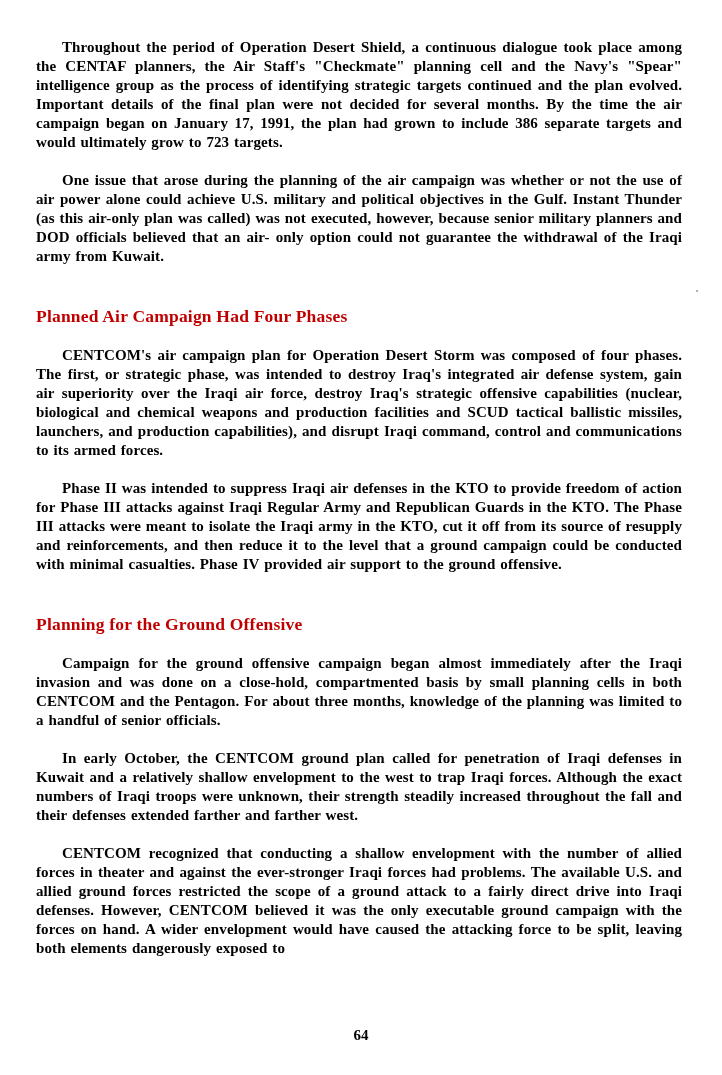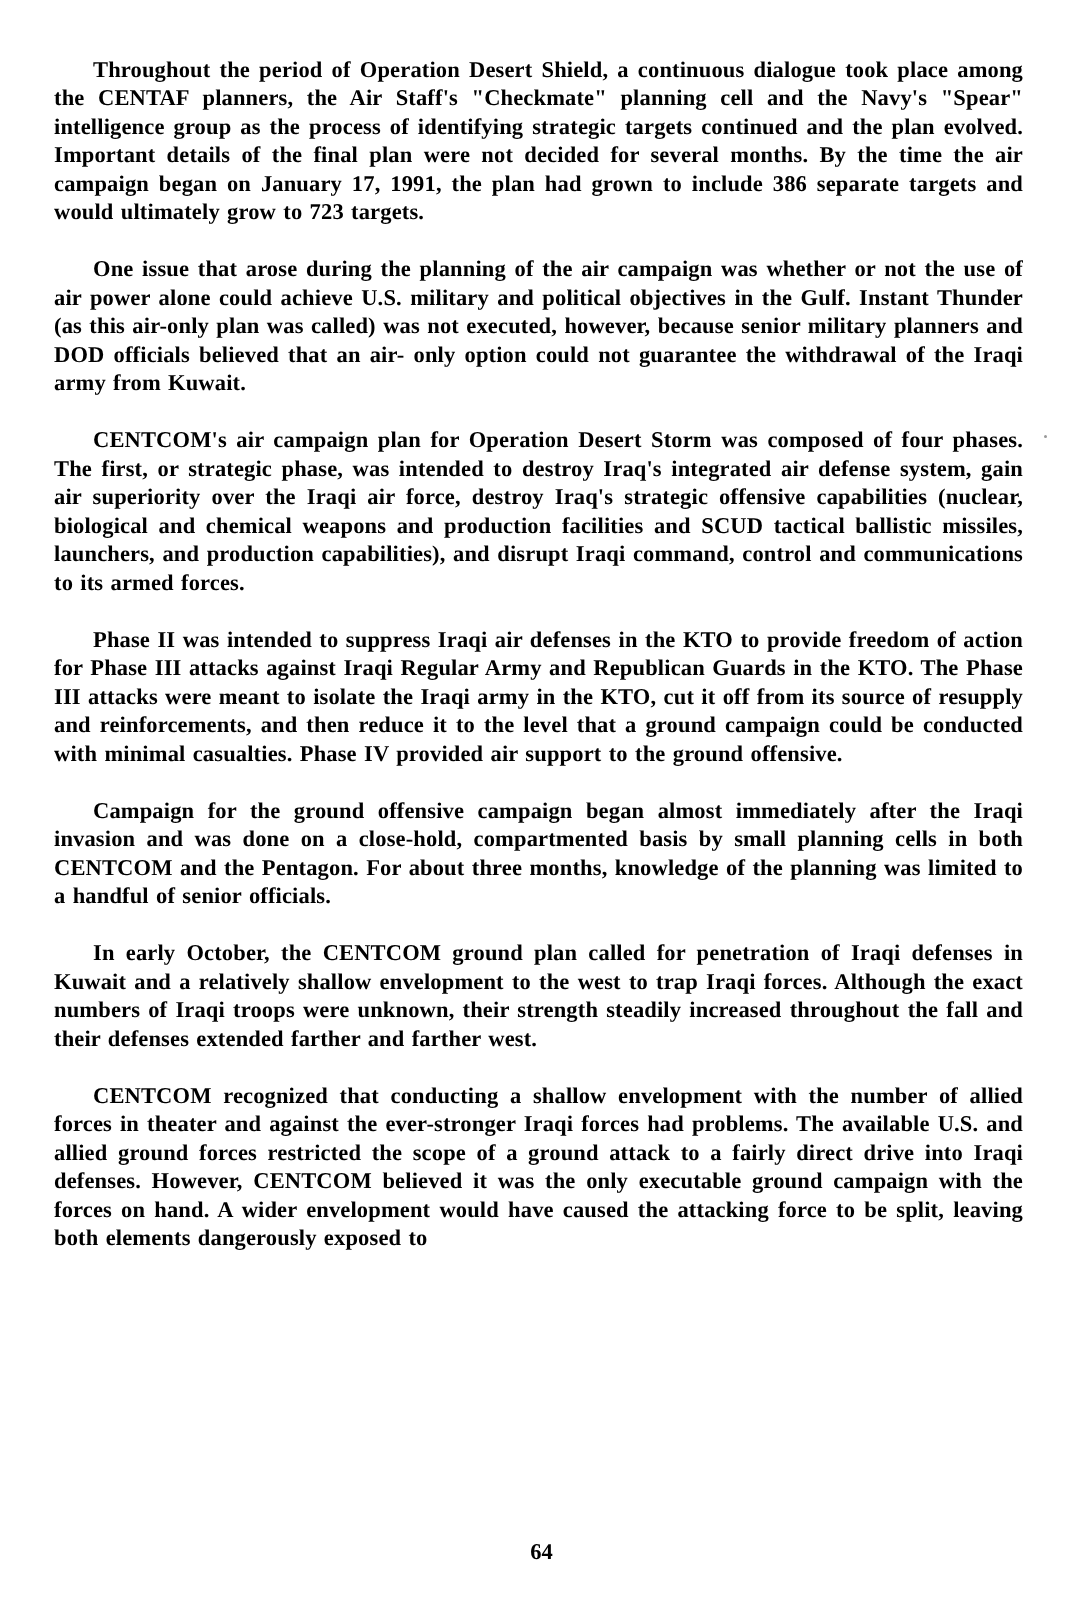--- a/index.html
+++ b/index.html
@@ -61,25 +61,27 @@
 </style>
 </head>
 <body>
 
 <div class="page">
 
   <p class="para">Throughout the period of Operation Desert Shield, a continuous dialogue took place among the CENTAF planners, the Air Staff's "Checkmate" planning cell and the Navy's "Spear" intelligence group as the process of identifying strategic targets continued and the plan evolved. Important details of the final plan were not decided for several months. By the time the air campaign began on January 17, 1991, the plan had grown to include 386 separate targets and would ultimately grow to 723 targets.</p>
 
   <p class="para">One issue that arose during the planning of the air campaign was whether or not the use of air power alone could achieve U.S. military and political objectives in the Gulf. Instant Thunder (as this air-only plan was called) was not executed, however, because senior military planners and DOD officials believed that an air- only option could not guarantee the withdrawal of the Iraqi army from Kuwait.</p>
 
+  <h2 class="heading heading-red" style="color: rgb(192, 0, 0);">Planned Air Campaign Had Four Phases</h2>
 
   <p class="para">CENTCOM's air campaign plan for Operation Desert Storm was composed of four phases. The first, or strategic phase, was intended to destroy Iraq's integrated air defense system, gain air superiority over the Iraqi air force, destroy Iraq's strategic offensive capabilities (nuclear, biological and chemical weapons and production facilities and SCUD tactical ballistic missiles, launchers, and production capabilities), and disrupt Iraqi command, control and communications to its armed forces.</p>
 
   <p class="para">Phase II was intended to suppress Iraqi air defenses in the KTO to provide freedom of action for Phase III attacks against Iraqi Regular Army and Republican Guards in the KTO. The Phase III attacks were meant to isolate the Iraqi army in the KTO, cut it off from its source of resupply and reinforcements, and then reduce it to the level that a ground campaign could be conducted with minimal casualties. Phase IV provided air support to the ground offensive.</p>
 
+  <h2 class="heading heading-red" style="color: rgb(192, 0, 0);">Planning for the Ground Offensive</h2>
 
   <p class="para">Campaign for the ground offensive campaign began almost immediately after the Iraqi invasion and was done on a close-hold, compartmented basis by small planning cells in both CENTCOM and the Pentagon. For about three months, knowledge of the planning was limited to a handful of senior officials.</p>
 
   <p class="para">In early October, the CENTCOM ground plan called for penetration of Iraqi defenses in Kuwait and a relatively shallow envelopment to the west to trap Iraqi forces. Although the exact numbers of Iraqi troops were unknown, their strength steadily increased throughout the fall and their defenses extended farther and farther west.</p>
 
   <p class="para">CENTCOM recognized that conducting a shallow envelopment with the number of allied forces in theater and against the ever-stronger Iraqi forces had problems. The available U.S. and allied ground forces restricted the scope of a ground attack to a fairly direct drive into Iraqi defenses. However, CENTCOM believed it was the only executable ground campaign with the forces on hand. A wider envelopment would have caused the attacking force to be split, leaving both elements dangerously exposed to</p>
 
 </div>
 
 <div class="page-number">64</div>

